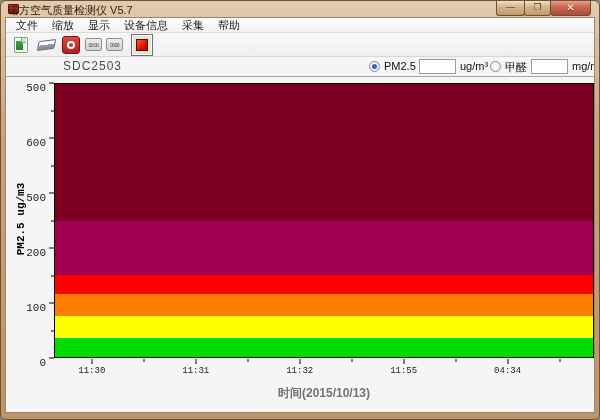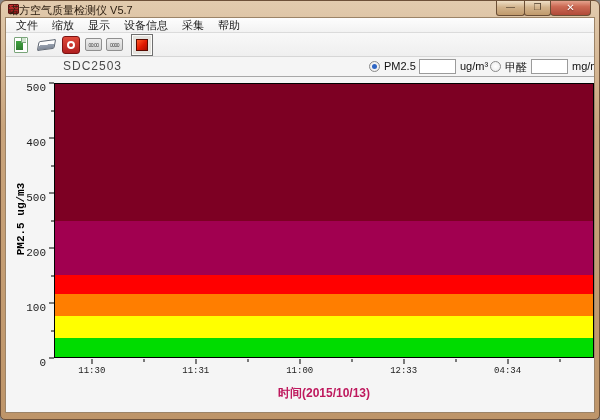--- a/index.html
+++ b/index.html
@@ -113,21 +113,21 @@
   .x-axis { position:absolute; left:48px; top:302px; width:540px; height:30px; }
   .xtick { position:absolute; top:0; width:1px; background:#000; transform:translateX(-0.5px); }
   .xtick.major { height:5px; }
   .xtick.minor { height:3px; }
   .xlabel { position:absolute; top:7px; transform:translateX(-50%); font-family:"Liberation Mono","DejaVu Sans Mono",monospace; font-size:9px; color:#222; white-space:nowrap; }
 
   .y-title { position:absolute; left:-85px; top:156px; width:200px; text-align:center;
     transform:rotate(-90deg); font-size:11px; font-weight:bold; color:#000;
     font-family:"Liberation Mono","DejaVu Sans Mono",monospace; }
   .x-title { position:absolute; left:48px; width:540px; top:328px; text-align:center;
-    font-size:12px; font-weight:bold; color:#be185d; }
+    font-size:12px; font-weight:bold; color:#737373; }
 </style>
 </head>
 <body>
 
 <div class="window">
 
   <div class="titlebar">
     <div class="app-icon"></div>
     <div class="title-text">诺方空气质量检测仪 V5.7</div>
     <div class="caption-group">
@@ -187,21 +187,21 @@
       <div class="y-axis" id="y-axis">
           <div class="ytick major" style="bottom: 0%;"></div>
           <div class="ylabel" style="bottom: calc(0% - 5px); transform: translateY(50%);">0</div>
           <div class="ytick major" style="bottom: 20%;"></div>
           <div class="ylabel" style="bottom: calc(20% - 5px); transform: translateY(50%); margin-top: 44px;">100</div>
           <div class="ytick major" style="bottom: 40%;"></div>
           <div class="ylabel" style="bottom: calc(40% - 5px); transform: translateY(50%);">200</div>
           <div class="ytick major" style="bottom: 60%;"></div>
           <div class="ylabel" style="bottom: calc(60% - 5px); transform: translateY(50%);">500</div>
           <div class="ytick major" style="bottom: 80%;"></div>
-          <div class="ylabel" style="bottom: calc(80% - 5px); transform: translateY(50%);">400</div>
+          <div class="ylabel" style="bottom: calc(80% - 5px); transform: translateY(50%);">600</div>
           <div class="ytick major" style="bottom: 100%;"></div>
           <div class="ylabel" style="bottom: calc(100% - 5px); transform: translateY(50%);">500</div>
           <div class="ytick minor" style="bottom: 10%;"></div>
           <div class="ytick minor" style="bottom: 30%;"></div>
           <div class="ytick minor" style="bottom: 50%;"></div>
           <div class="ytick minor" style="bottom: 70%;"></div>
           <div class="ytick minor" style="bottom: 90%;"></div>
         </div>
       <div class="plot" id="plot">
           <div class="band" style="bottom: 0%; height: 7%; background: rgb(0, 220, 0);"></div>
@@ -210,23 +210,23 @@
           <div class="band" style="bottom: 23%; height: 7%; background: rgb(255, 0, 0);"></div>
           <div class="band" style="bottom: 30%; height: 20%; background: rgb(161, 0, 80);"></div>
           <div class="band" style="bottom: 50%; height: 50%; background: rgb(125, 0, 35);"></div>
         </div>
       <div class="x-axis" id="x-axis">
           <div class="xtick major" style="left: 7%;"></div>
           <div class="xlabel" style="left: 7%; text-align: center;">11:30</div>
           <div class="xtick major" style="left: 26.25%;"></div>
           <div class="xlabel" style="left: 26.25%;">11:31</div>
           <div class="xtick major" style="left: 45.5%;"></div>
-          <div class="xlabel" style="left: 45.5%;">11:00</div>
+          <div class="xlabel" style="left: 45.5%;">11:32</div>
           <div class="xtick major" style="left: 64.75%;"></div>
-          <div class="xlabel" style="left: 64.75%;">12:33</div>
+          <div class="xlabel" style="left: 64.75%;">11:55</div>
           <div class="xtick major" style="left: 84%;"></div>
           <div class="xlabel" style="left: 84%;">04:34</div>
           <div class="xtick minor" style="left: 16.6%;"></div>
           <div class="xtick minor" style="left: 35.9%;"></div>
           <div class="xtick minor" style="left: 55.1%;"></div>
           <div class="xtick minor" style="left: 74.4%;"></div>
           <div class="xtick minor" style="left: 93.7%;"></div>
         </div>
       <div class="x-title">时间(2015/10/13)</div>
     </div>

